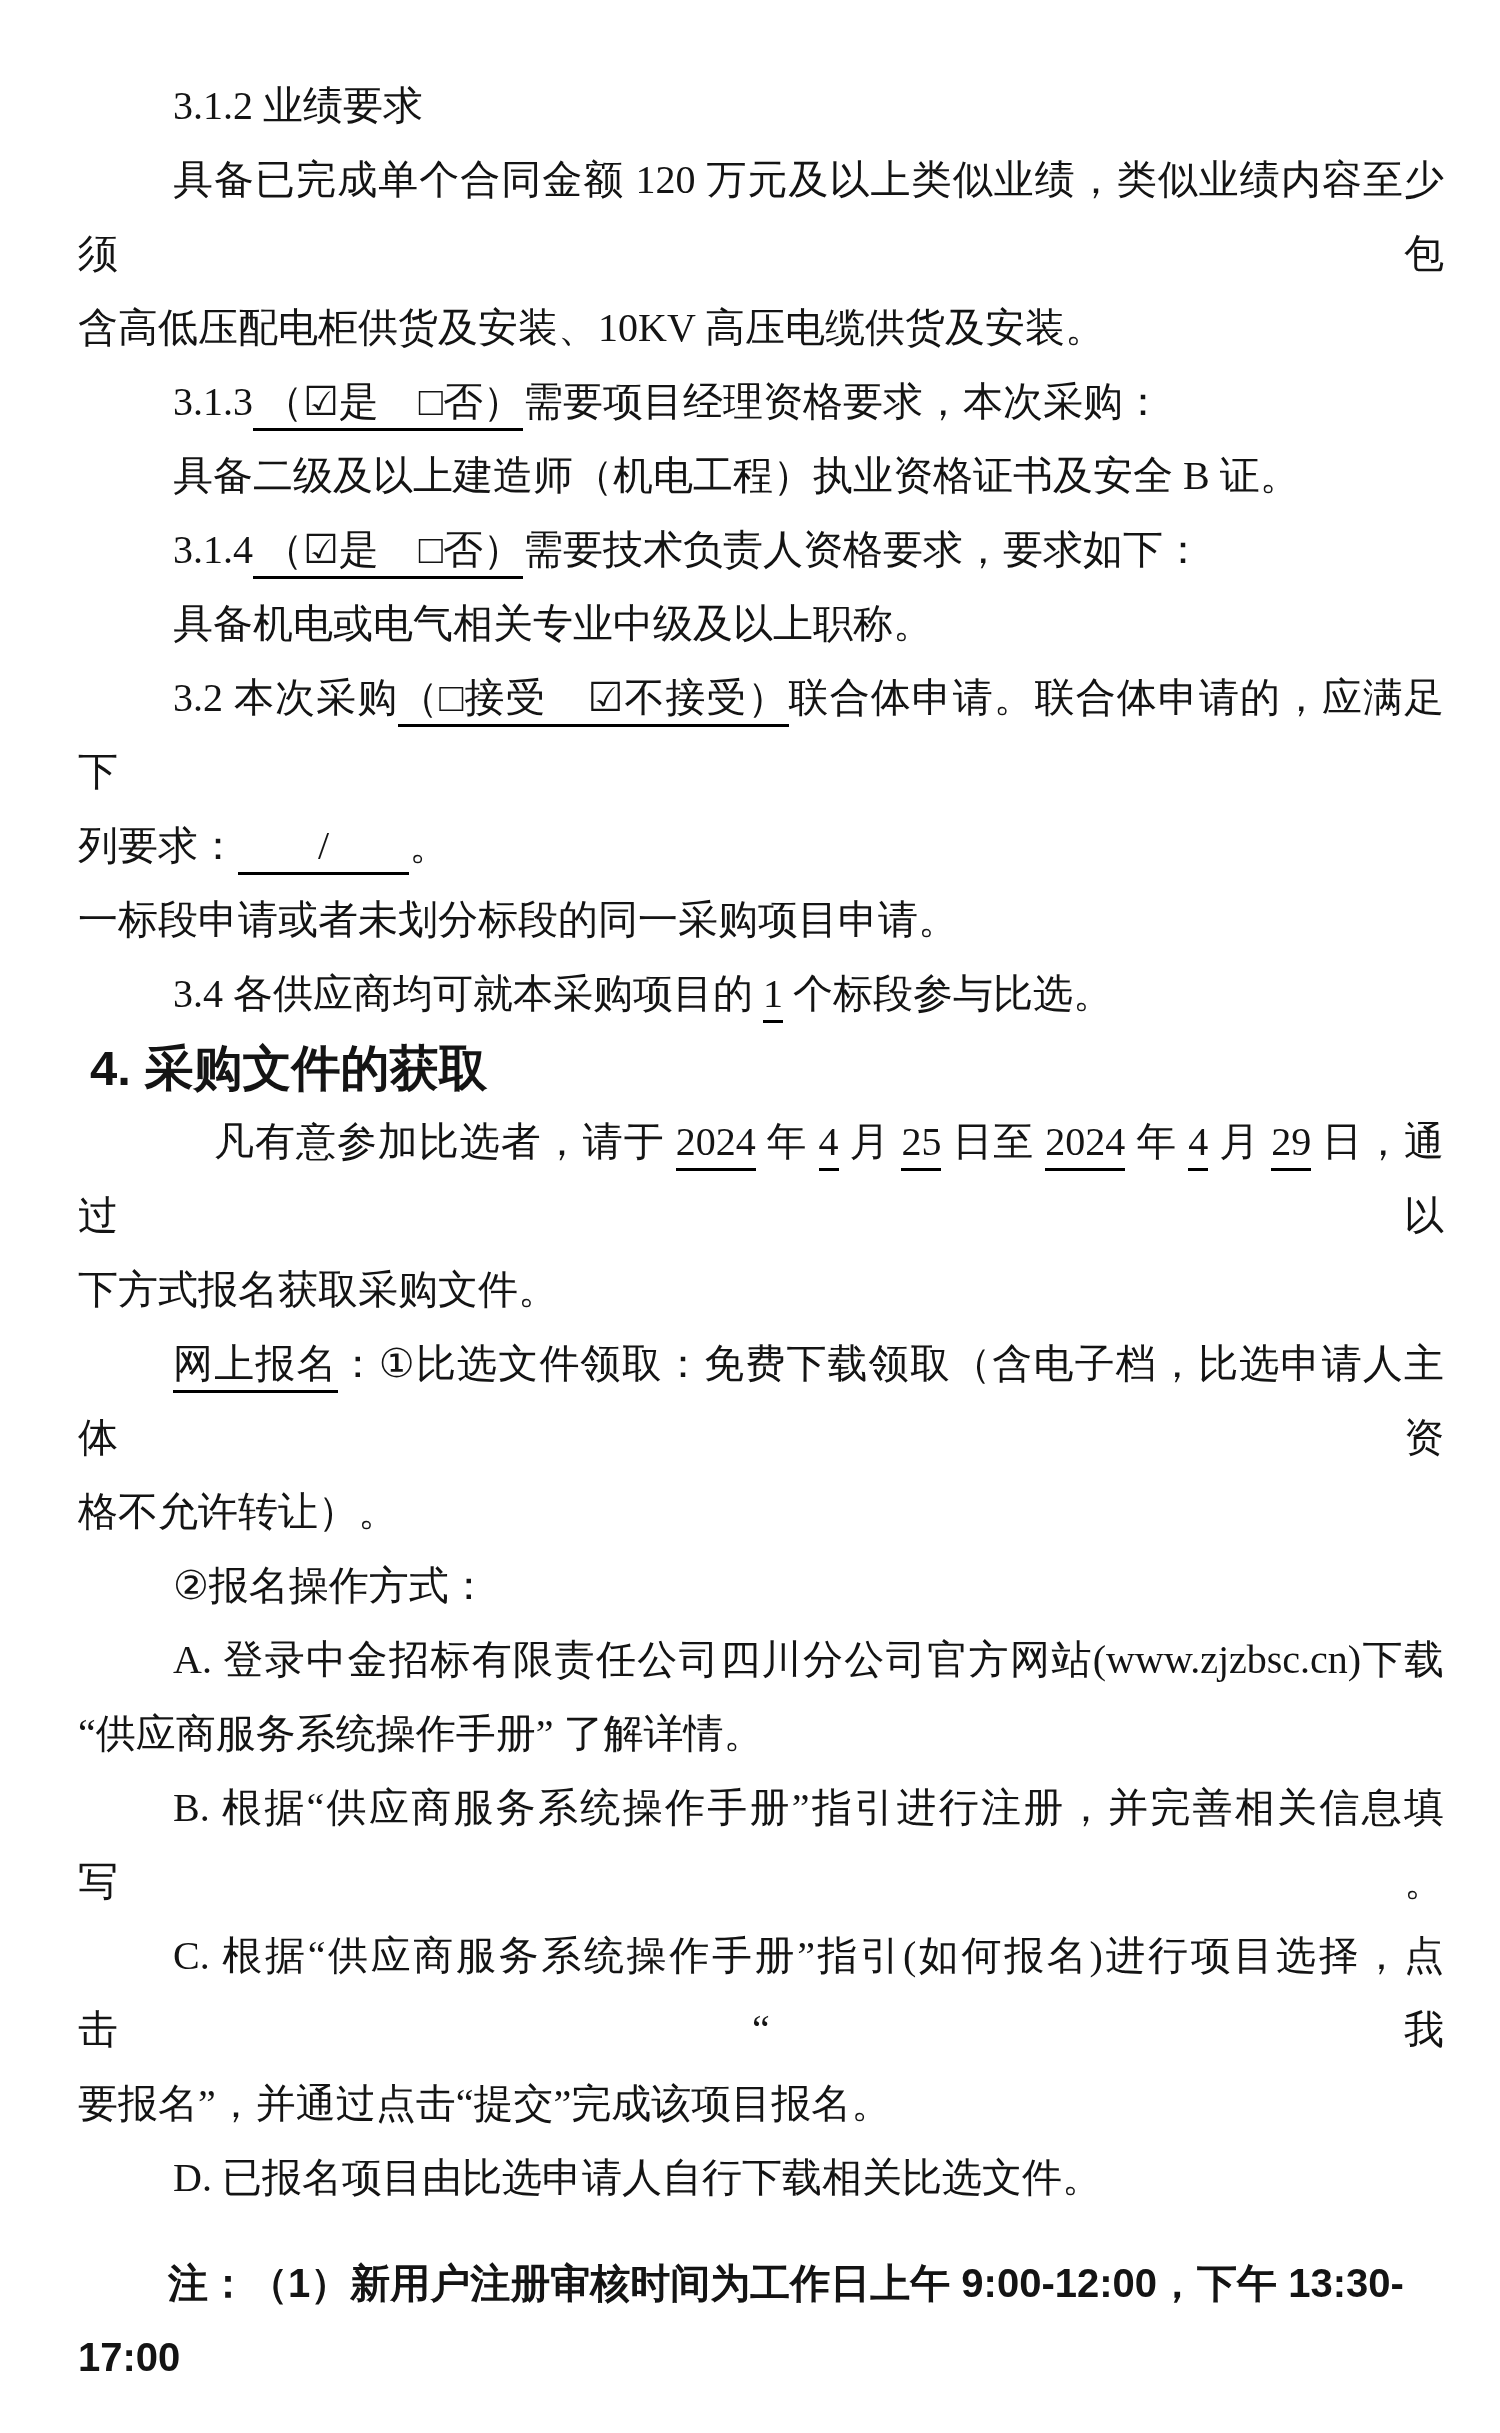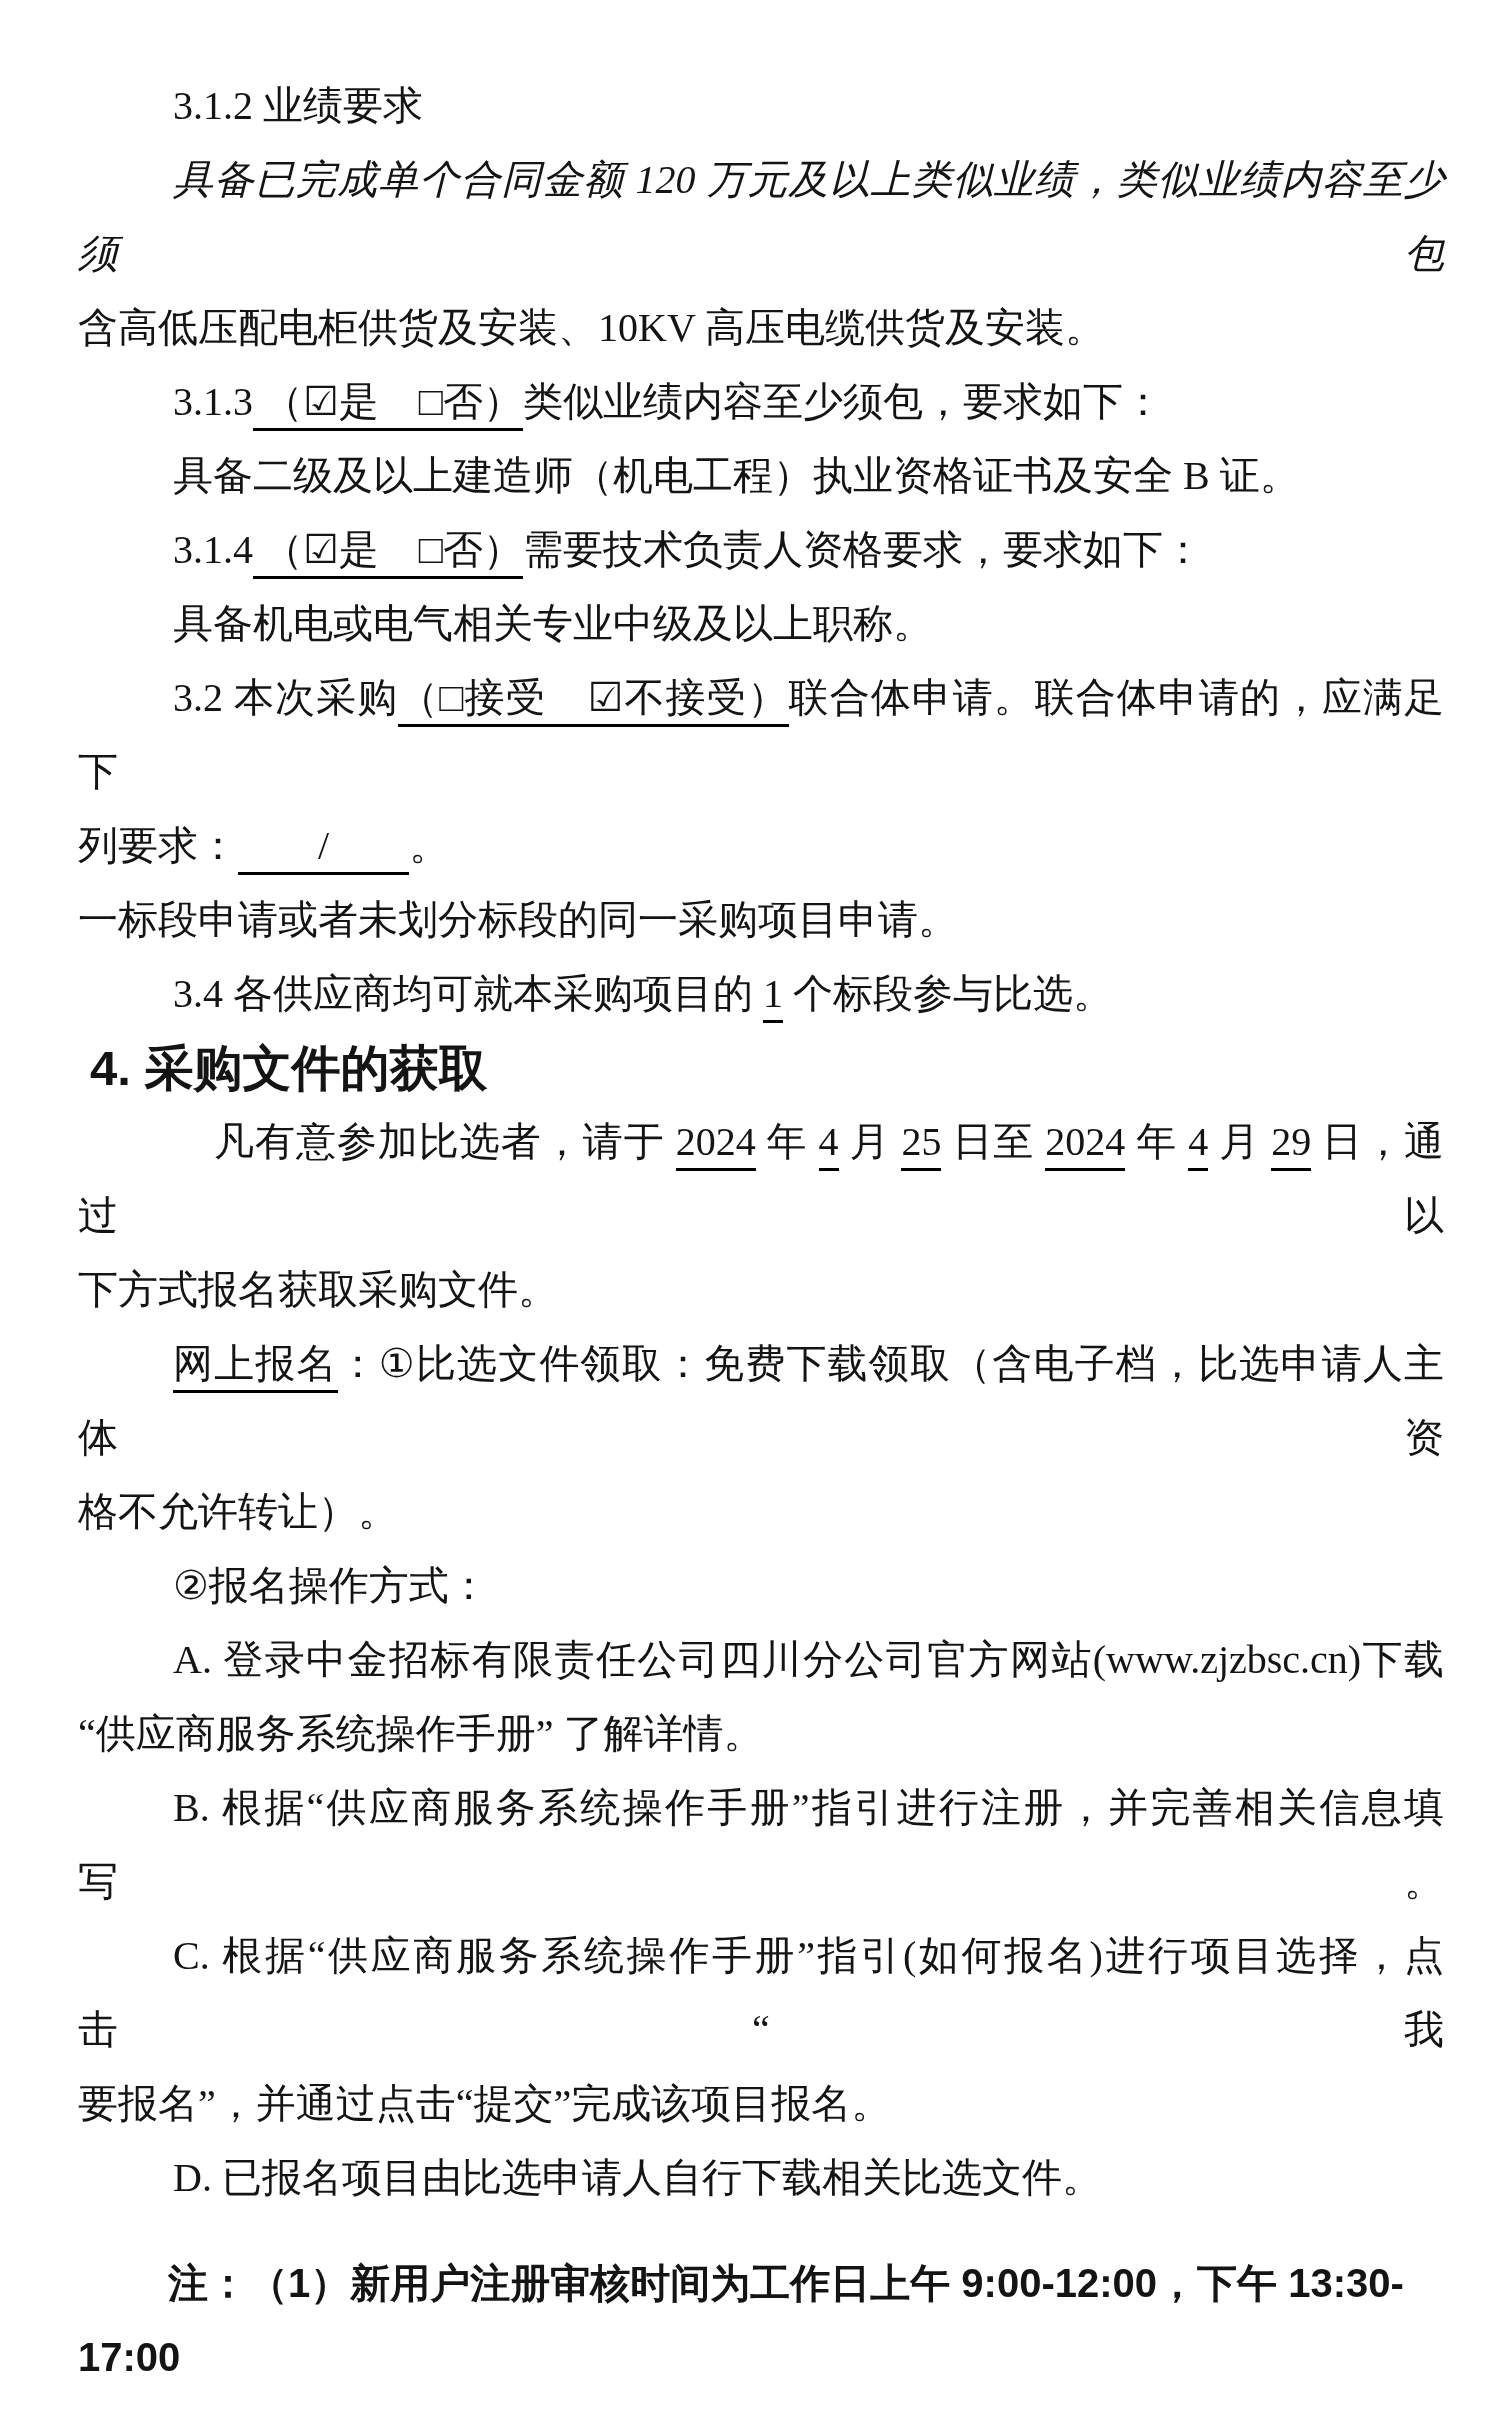--- a/index.html
+++ b/index.html
@@ -42,23 +42,23 @@
   .u {
     border-bottom: 3px solid #000000;
     padding-bottom: 4px;
   }
 </style>
 </head>
 <body>
 
 <div id="doc">
     <div class="line" style="text-indent: 95px;"><span>3.1.2 业绩要求</span></div>
-    <div class="line full" style="text-indent: 95px; font-style: italic;"><span>具备已完成单个合同金额 120 万元及以上类似业绩，类似业绩内容至少须包</span></div>
+    <div class="line full" style="text-indent: 95px;"><span>具备已完成单个合同金额 120 万元及以上类似业绩，类似业绩内容至少须包</span></div>
     <div class="line"><span>含高低压配电柜供货及安装、10KV 高压电缆供货及安装。</span></div>
-    <div class="line" style="text-indent: 95px;"><span>3.1.3</span><span class="u"> （</span><span class="u">☑</span><span class="u">是</span><span class="u">　</span><span class="u">□</span><span class="u">否）</span><span>类似业绩内容至少须包，要求如下：</span></div>
+    <div class="line" style="text-indent: 95px;"><span>3.1.3</span><span class="u"> （</span><span class="u">☑</span><span class="u">是</span><span class="u">　</span><span class="u">□</span><span class="u">否）</span><span>需要项目经理资格要求，本次采购：</span></div>
     <div class="line" style="text-indent: 95px;"><span>具备二级及以上建造师（机电工程）执业资格证书及安全 B 证。</span></div>
     <div class="line" style="text-indent: 95px;"><span>3.1.4</span><span class="u"> （</span><span class="u">☑</span><span class="u">是</span><span class="u">　</span><span class="u">□</span><span class="u">否）</span><span>需要技术负责人资格要求，要求如下：</span></div>
     <div class="line" style="text-indent: 95px; text-align: center;"><span>具备机电或电气相关专业中级及以上职称。</span></div>
     <div class="line full" style="text-indent: 95px;"><span>3.2 本次采购</span><span class="u">（</span><span class="u">□</span><span class="u">接受</span><span class="u">　</span><span class="u">☑</span><span class="u">不接受</span><span class="u">）</span><span>联合体申请。联合体申请的，应满足下</span></div>
     <div class="line"><span>列要求：</span><span class="u">　　/　　</span><span>。</span></div>
     <div class="line"><span>一标段申请或者未划分标段的同一采购项目申请。</span></div>
     <div class="line" style="text-indent: 95px;"><span>3.4 各供应商均可就本采购项目的 </span><span class="u">1</span><span> 个标段参与比选。</span></div>
     <div class="line heading" style="text-indent: 12px;"><span>4.  采购文件的获取</span></div>
     <div class="line full" style="text-indent: 136px;"><span>凡有意参加比选者，请于 </span><span class="u">2024</span><span> 年 </span><span class="u">4</span><span> 月 </span><span class="u">25</span><span> 日至 </span><span class="u">2024</span><span> 年 </span><span class="u">4</span><span> 月 </span><span class="u">29</span><span> 日，通过以</span></div>
     <div class="line"><span>下方式报名获取采购文件。</span></div>

